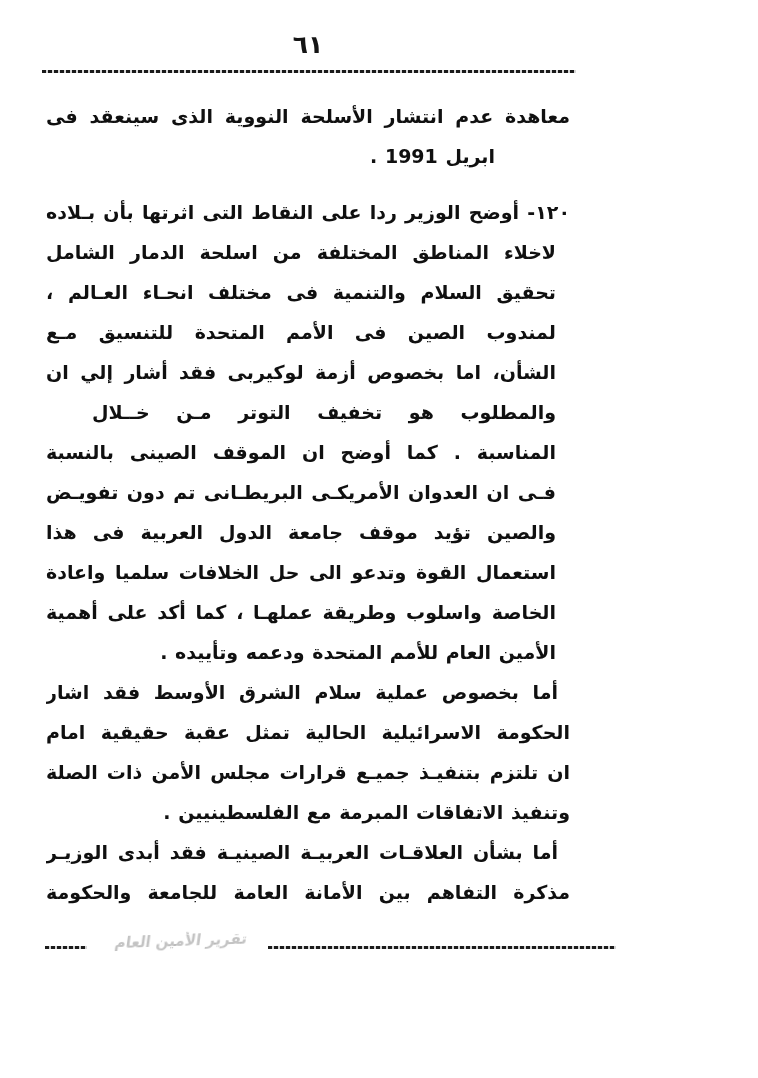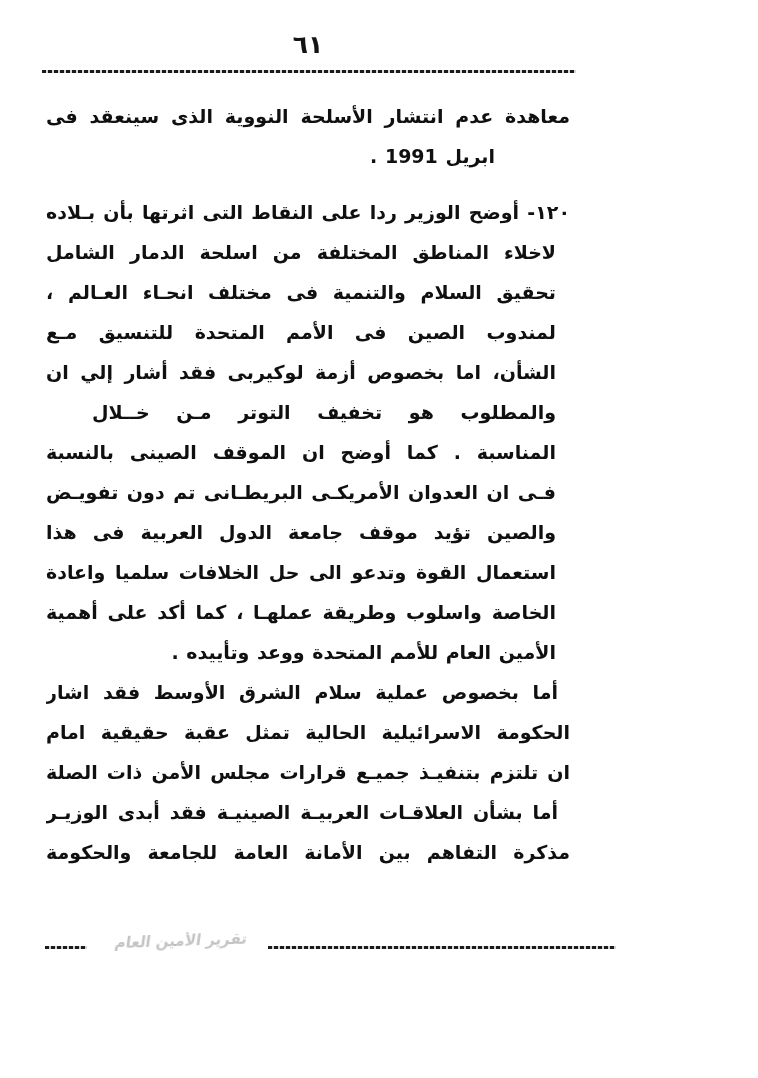--- a/index.html
+++ b/index.html
@@ -71,24 +71,25 @@
       <div class="line" style="padding-right: 14px;">لاخلاء المناطق المختلفة من اسلحة الدمار الشامل باعتبـار ذلك يسـاعد علـى</div>
       <div class="line" style="padding-right: 14px;">تحقيق السلام  والتنمية فى مختلف انحـاء العـالم ، ووعد باعطـاء توجيهاتـه</div>
       <div class="line" style="padding-right: 14px;">لمندوب الصين  فى الأمم المتحدة للتنسيق مـع المجموعـة العربيـة فـى هذا</div>
       <div class="line" style="padding-right: 14px;">الشأن، اما بخصوص أزمة لوكيربى فقد أشار إلي ان تقدما  ايجابيا قد حدث</div>
       <div class="line" style="padding-right: 14px; margin-left: 46px;">والمطلوب هو تخفيف التوتر مـن خــلال المشـاورات لايجـاد الظــروف</div>
       <div class="line" style="padding-right: 14px;">المناسبة . كما أوضح ان الموقف الصينى بالنسبة  للأزمـة العراقيـة  يتلخص</div>
       <div class="line" style="padding-right: 14px;">فـى ان العدوان الأمريكـى البريطـانى تم دون تفويـض مـن مجلس الأمــن .</div>
       <div class="line" style="padding-right: 14px;">والصين تؤيد موقف جامعة الدول العربية فى هذا الموضوع .  كمـا تعـارض</div>
       <div class="line" style="padding-right: 14px;">استعمال القوة وتدعو الى حل الخلافات سلميا واعادة النظر فى تشكيل اللجنـة</div>
       <div class="line" style="padding-right: 14px;">الخاصة واسلوب وطريقة عملهـا ، كما أكد  على أهمية العمل  والتعـاون مـع</div>
-      <div class="line end" style="padding-right: 14px;">الأمين العام للأمم المتحدة ووعد وتأييده .</div>
+      <div class="line end" style="padding-right: 14px;">الأمين العام للأمم المتحدة ودعمه وتأييده .</div>
       <div class="line" style="padding-right: 12px;">أما بخصوص عملية سلام الشرق الأوسط فقد اشار الوزير الى ان سياسة</div>
       <div class="line" style="padding-right: 0px;">الحكومة الاسرائيلية الحالية تمثل عقبة حقيقية امام  مسـيرة السـلام وان عليها</div>
       <div class="line" style="padding-right: 0px;">ان تلتزم بتنفيـذ جميـع قرارات مجلس الأمن ذات الصلة بمرجعيـة مدريـد،</div>
+      <div class="line end" style="padding-right: 0px;">وتنفيذ الاتفاقات المبرمة مع الفلسطينيين .</div>
       <div class="line" style="padding-right: 12px;">أما بشأن العلاقـات العربيـة الصينيـة فقد أبدى الوزيـر ان التوقيـع علـى</div>
       <div class="line" style="padding-right: 0px;">مذكرة التفاهم بين الأمانة العامة للجامعة والحكومة الصينية يمثل نقطة تحـول</div>
     </div>
 
   <div class="footer-rule-short"></div>
 
   <div class="footer-note">تقرير الأمين العام</div>
 
   <div class="footer-rule-long"></div>
 

